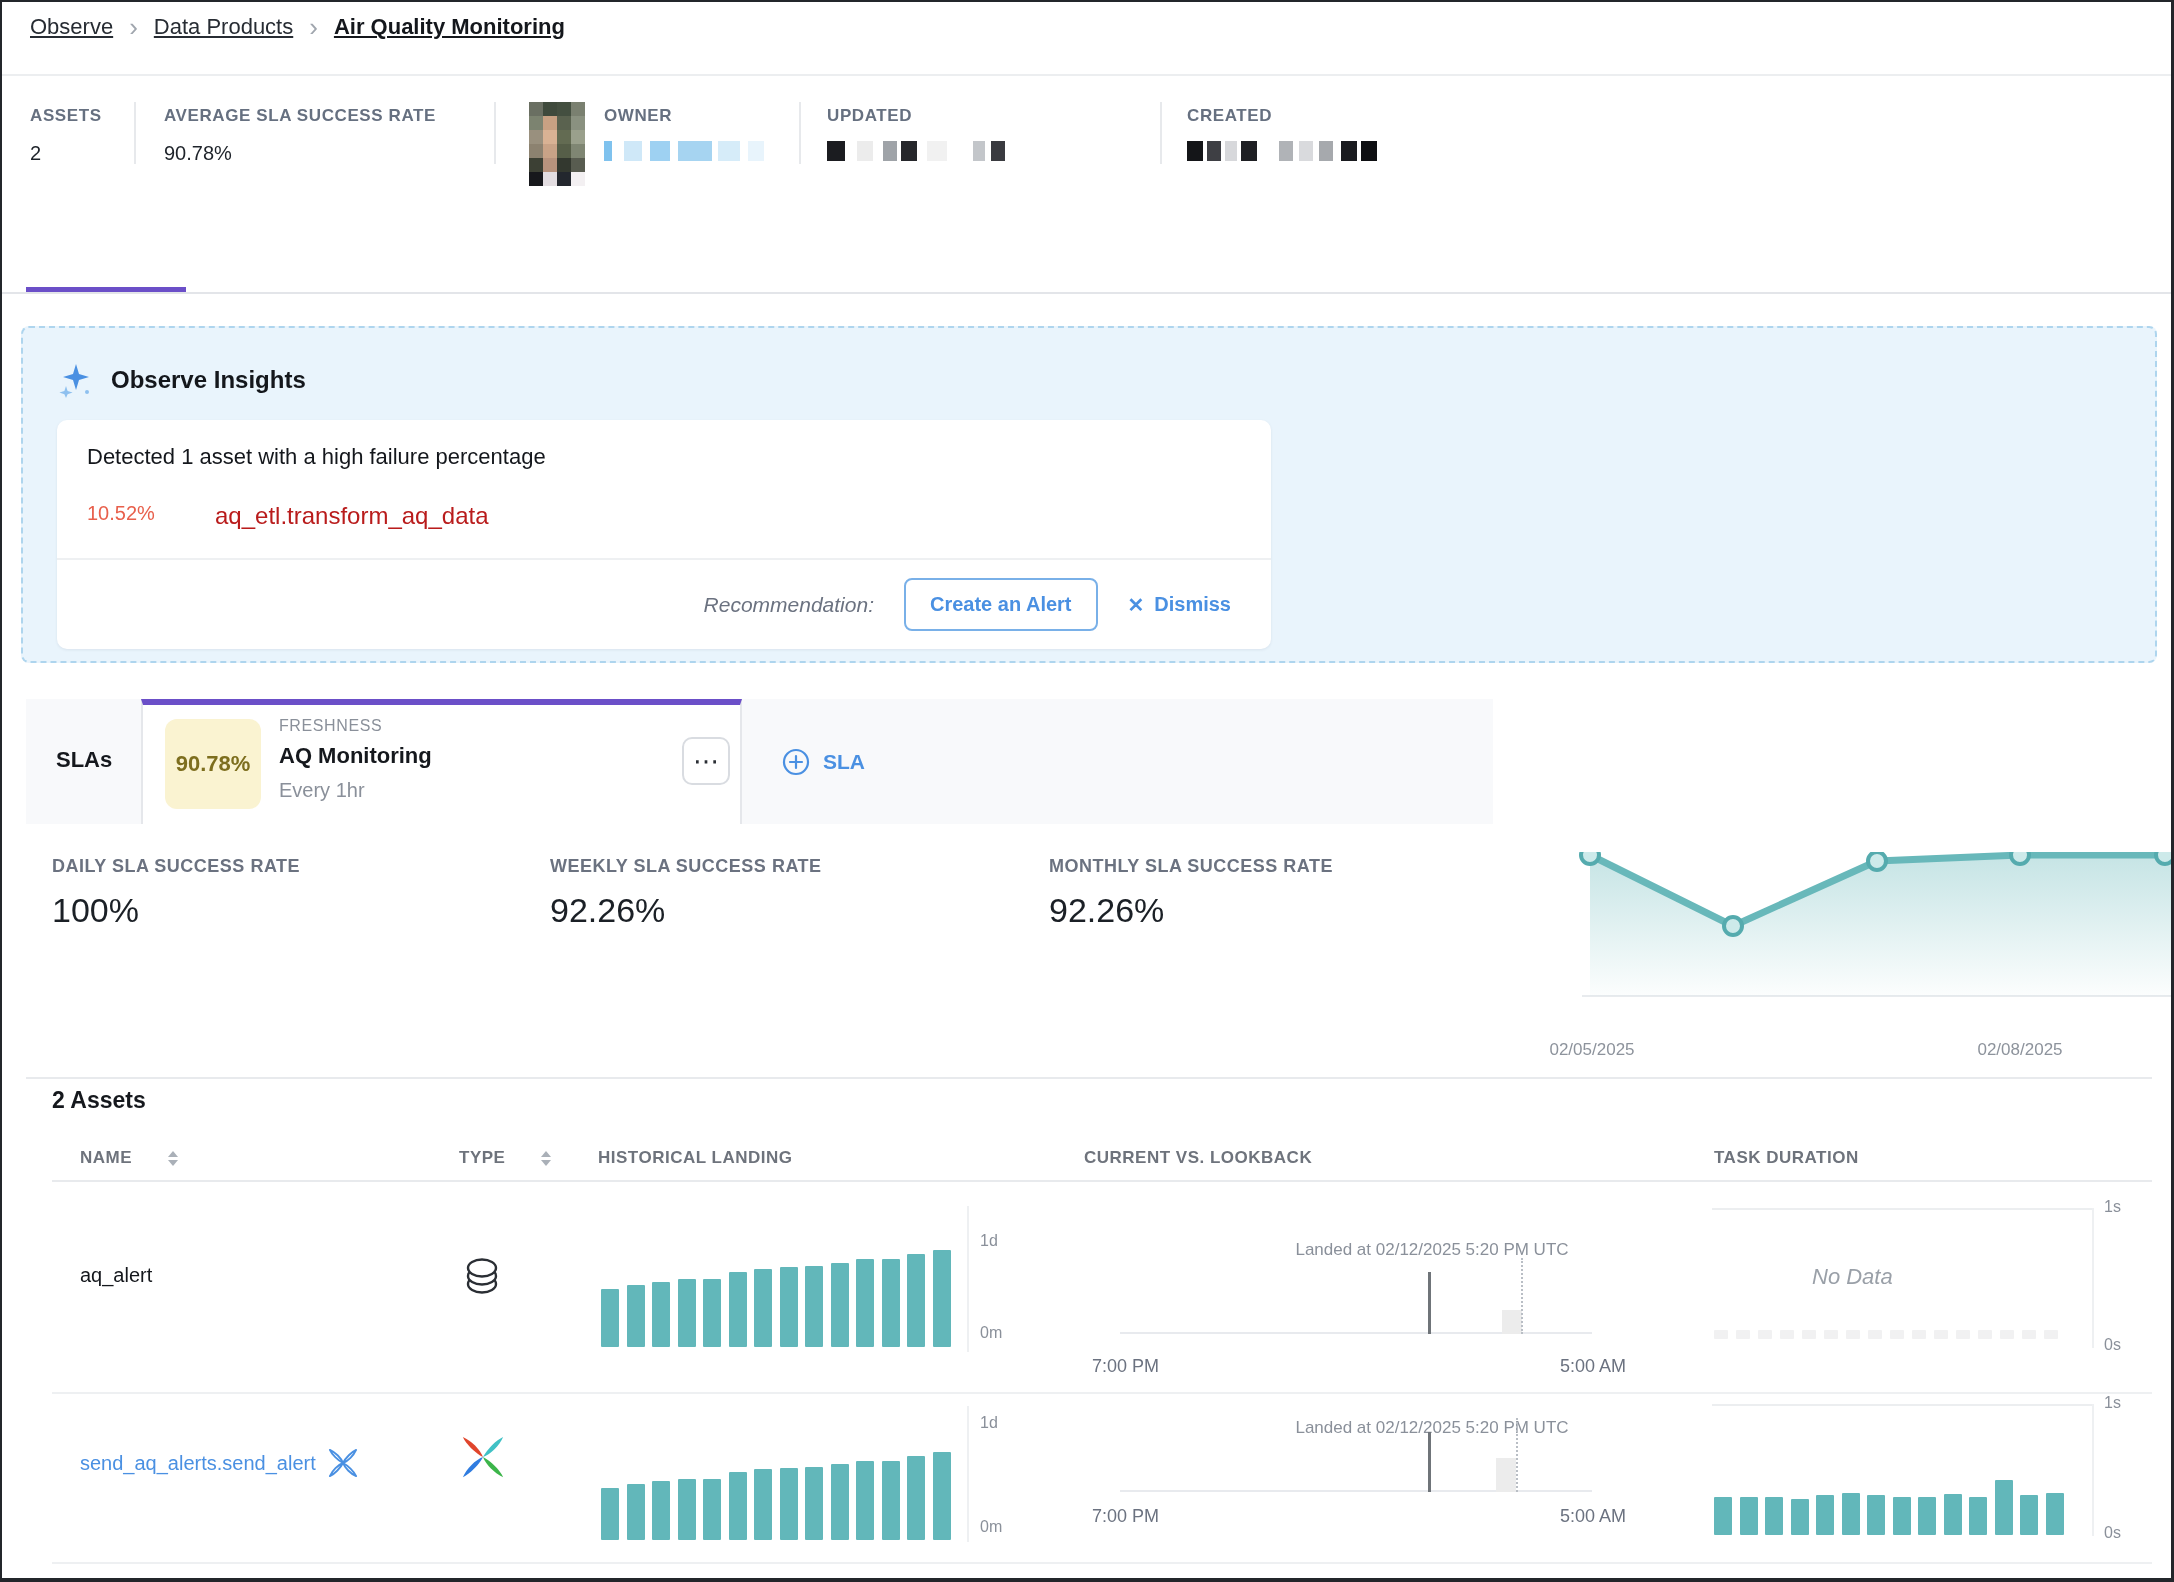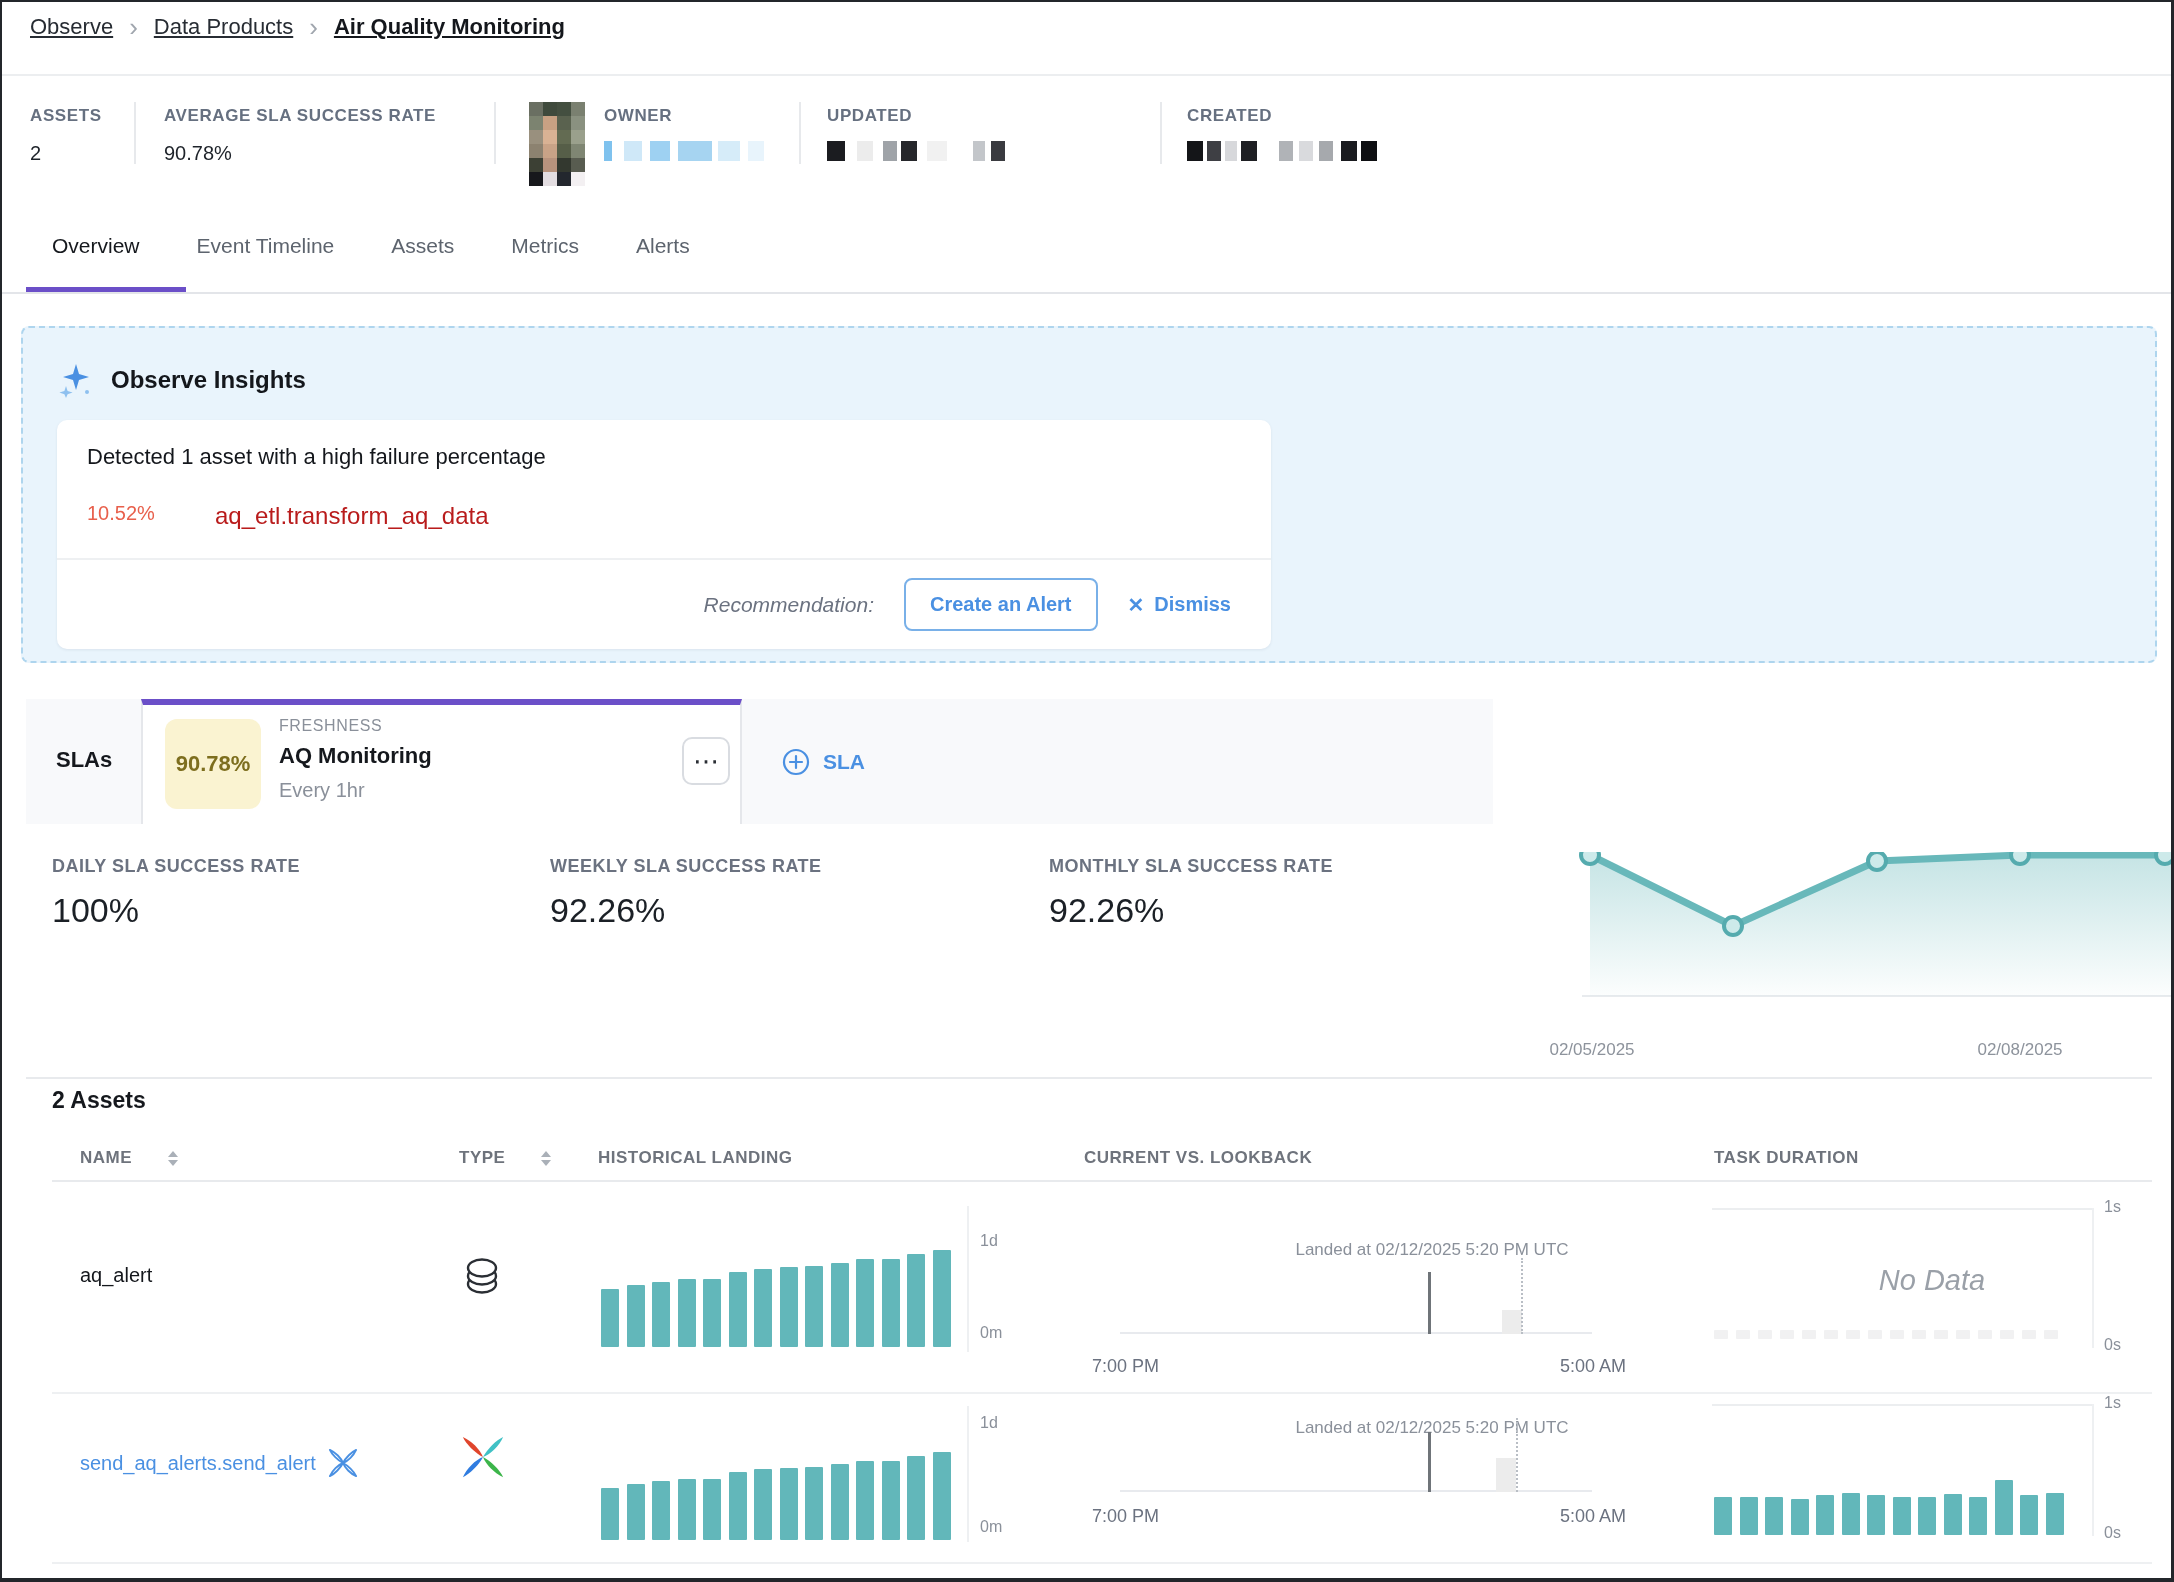--- a/index.html
+++ b/index.html
@@ -85,21 +85,21 @@
   .bar{width:18px;background:#62b7ba;border-radius:1px;flex:0 0 auto;}
   .axis-vline{position:absolute;width:2px;background:#eef0f2;}
   .axis-label{position:absolute;font-size:16px;color:#8a909a;}
   .cvl-label{position:absolute;width:440px;text-align:center;font-size:17px;color:#8a909a;white-space:nowrap;}
   .cvl-line{position:absolute;height:2px;background:#e8eaee;}
   .cvl-tick{position:absolute;width:3px;background:#6f7479;}
   .cvl-box{position:absolute;background:#ececec;}
   .cvl-dotted{position:absolute;width:0;border-left:2px dotted #b9bec5;}
   .time-label{position:absolute;font-size:18px;color:#6b7280;}
   .task-topline{position:absolute;width:380px;height:2px;background:#eceef0;}
-  .no-data{position:absolute;width:240px;text-align:center;font-style:italic;font-size:29px;color:#9aa0a8;}
+  .no-data{position:absolute;width:240px;font-style:italic;font-size:22px;color:#9aa0a8;}
   .dashes{position:absolute;display:flex;gap:8px;height:9px;}
   .dashes span{width:14px;height:9px;background:#f1f1f2;border-radius:1px;flex:0 0 auto;}
 </style>
 </head>
 <body>
 
 <div class="page">
 
   <div class="breadcrumb">
     <span class="crumb">Observe</span>
@@ -200,27 +200,20 @@
           <span style="display: inline-block; height: 20px; width: 6px; background: transparent;"></span>
           <span style="display: inline-block; height: 20px; width: 14px; background: rgb(166, 169, 173);"></span>
           <span style="display: inline-block; height: 20px; width: 8px; background: transparent;"></span>
           <span style="display: inline-block; height: 20px; width: 16px; background: rgb(26, 27, 31);"></span>
           <span style="display: inline-block; height: 20px; width: 4px; background: transparent;"></span>
           <span style="display: inline-block; height: 20px; width: 16px; background: rgb(14, 15, 18);"></span>
         </div>
     </div>
   </div>
 
-  <div class="tabs">
-    <div class="tab active">Overview</div>
-    <div class="tab">Event Timeline</div>
-    <div class="tab">Assets</div>
-    <div class="tab">Metrics</div>
-    <div class="tab">Alerts</div>
-  </div>
   <div class="tab-underline"></div>
   <div class="tabs-divider"></div>
 
   <div class="insights">
     <div class="insights-head">
       <svg width="34" height="36" viewBox="0 0 34 36">
         <path d="M17 2 L20 12 L30 15 L20 18 L17 28 L14 18 L4 15 L14 12 Z" fill="#4a90e2"></path>
         <path d="M7 24 L8.6 29 L13.6 30.6 L8.6 32.2 L7 36 L5.4 32.2 L0.4 30.6 L5.4 29 Z" fill="#8ec0ef"></path>
         <circle cx="28" cy="30" r="2" fill="#8ec0ef"></circle>
       </svg>

